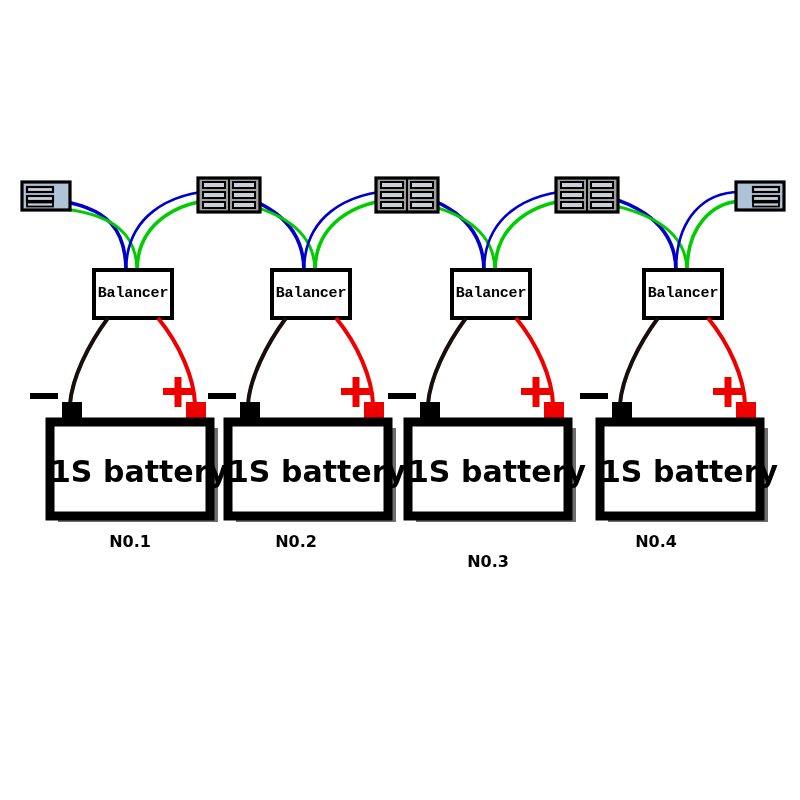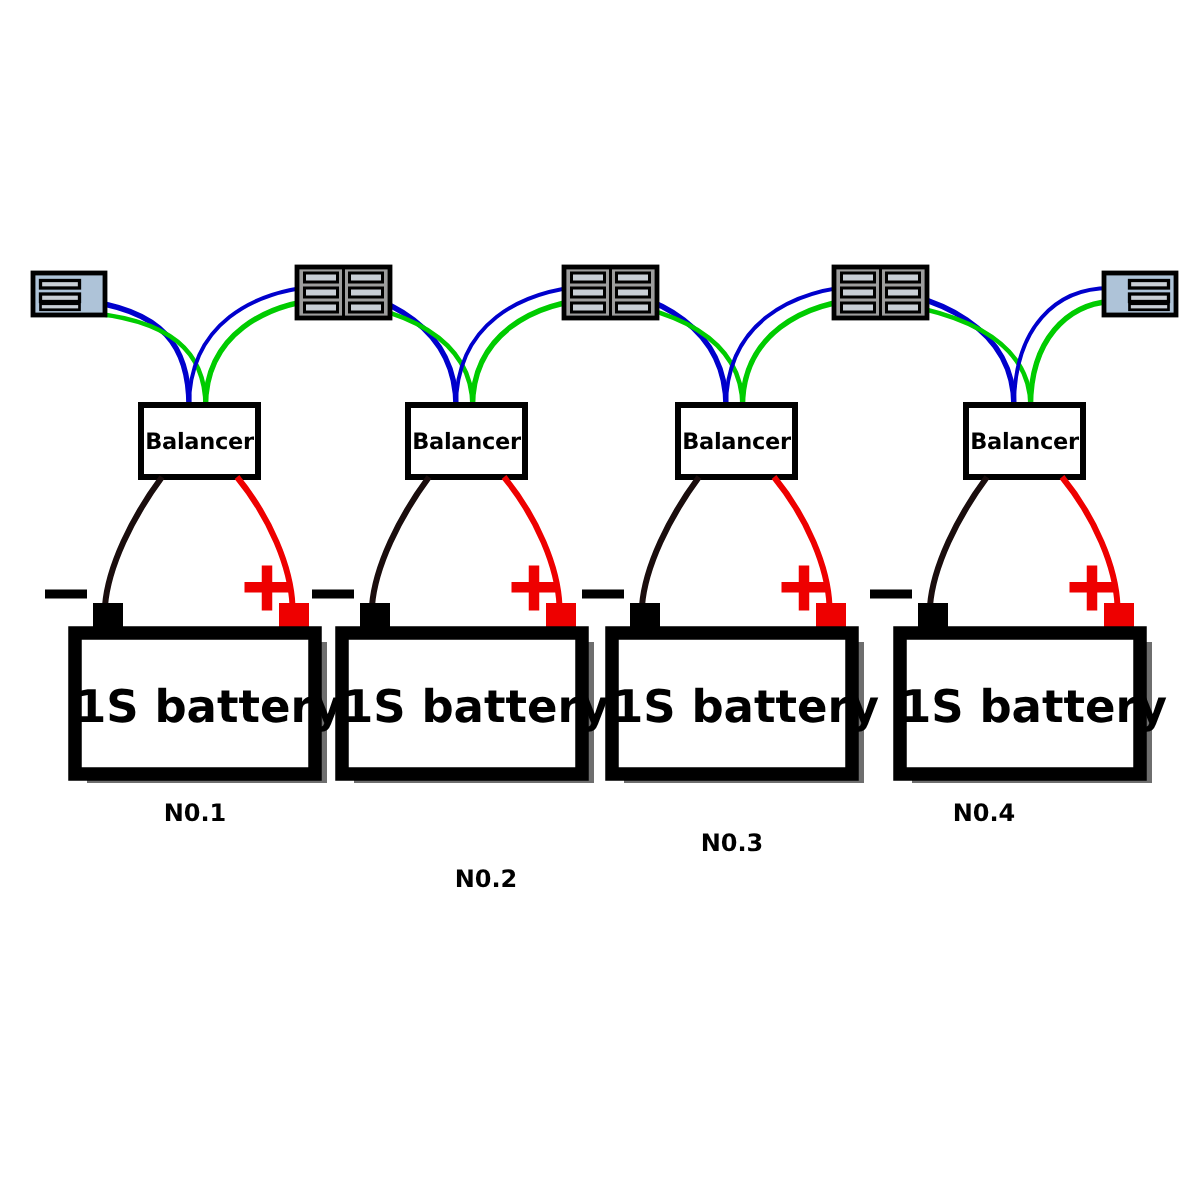--- a/index.html
+++ b/index.html
@@ -1,21 +1,21 @@
 <!DOCTYPE html>
 <html><head>
 <meta charset="utf-8">
 <style>
   html,body{margin:0;padding:0;background:#ffffff;}
   body{width:800px;height:800px;overflow:hidden;
        font-family:"DejaVu Sans","Liberation Sans",sans-serif;}
   #stage{position:relative;width:800px;height:800px;background:#fff;}
   #art{position:absolute;inset:0;}
   .lbl{position:absolute;font-weight:bold;color:#000;}
-  .bal-lbl{font-size:15px;letter-spacing:-.2px;text-align:center;}
+  .bal-lbl{font-size:15px;letter-spacing:-.2px;text-align:center;font-family:Liberation Mono, monospace;}
   .bat-lbl{font-size:30px;text-align:center;white-space:nowrap;}
   .no-lbl{font-size:16px;text-align:center;font-weight:bold;}
 </style>
 </head>
 <body>
 
 <div id="stage">
 
   <svg id="art" viewBox="0 0 800 800" xmlns="http://www.w3.org/2000/svg">
 
@@ -163,17 +163,17 @@
   <div class="lbl bal-lbl" style="left:272px;top:285px;width:78px;">Balancer</div>
   <div class="lbl bal-lbl" style="left:452px;top:285px;width:78px;">Balancer</div>
   <div class="lbl bal-lbl" style="left:644px;top:285px;width:78px;">Balancer</div>
 
   <div class="lbl bat-lbl" style="left:50px;top:454px;width:160px;">1S battery</div>
   <div class="lbl bat-lbl" style="left:228px;top:454px;width:160px;">1S battery</div>
   <div class="lbl bat-lbl" style="left:408px;top:454px;width:160px;">1S battery</div>
   <div class="lbl bat-lbl" style="left:600px;top:454px;width:160px;">1S battery</div>
 
   <div class="lbl no-lbl" style="left:50px;top:532px;width:160px;">N0.1</div>
-  <div class="lbl no-lbl" style="left:244px;top:532px;width:160px;margin-top:44px;">N0.2</div>
+  <div class="lbl no-lbl" style="left:216px;top:532px;width:160px;">N0.2</div>
   <div class="lbl no-lbl" style="left:408px;top:552px;width:160px;">N0.3</div>
   <div class="lbl no-lbl" style="left:576px;top:532px;width:160px;">N0.4</div>
 
 </div>
 
 </body></html>

